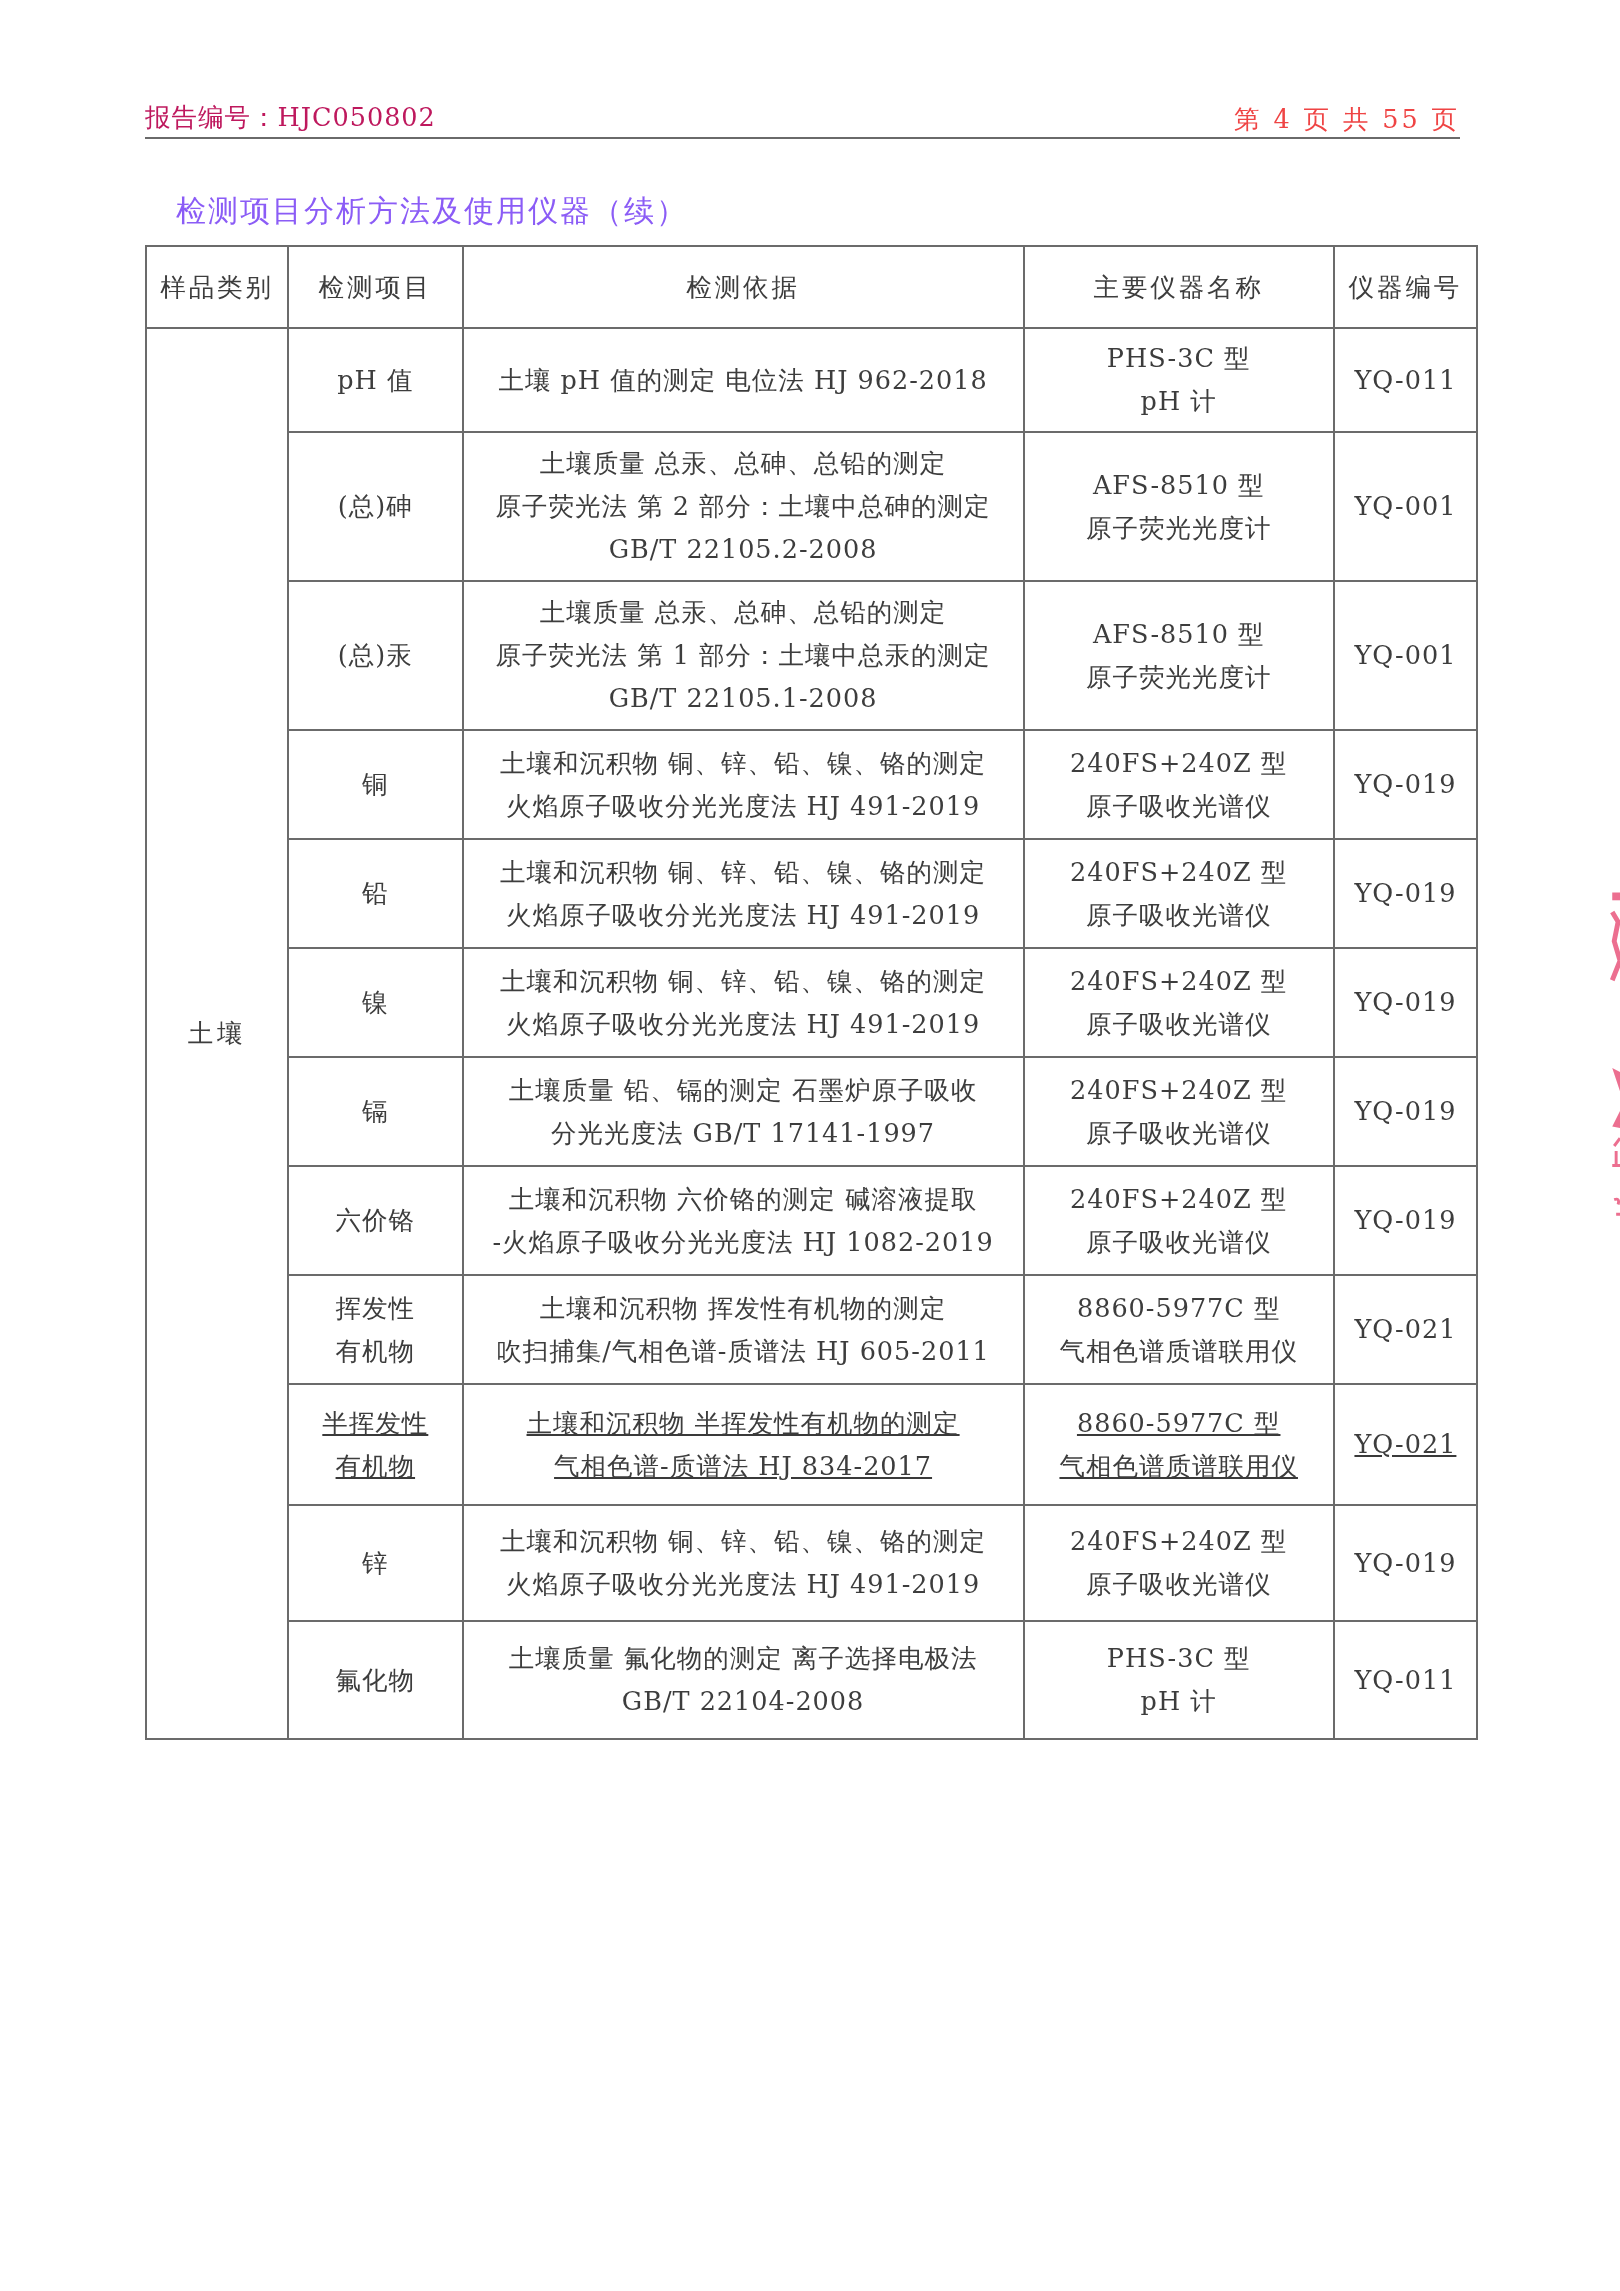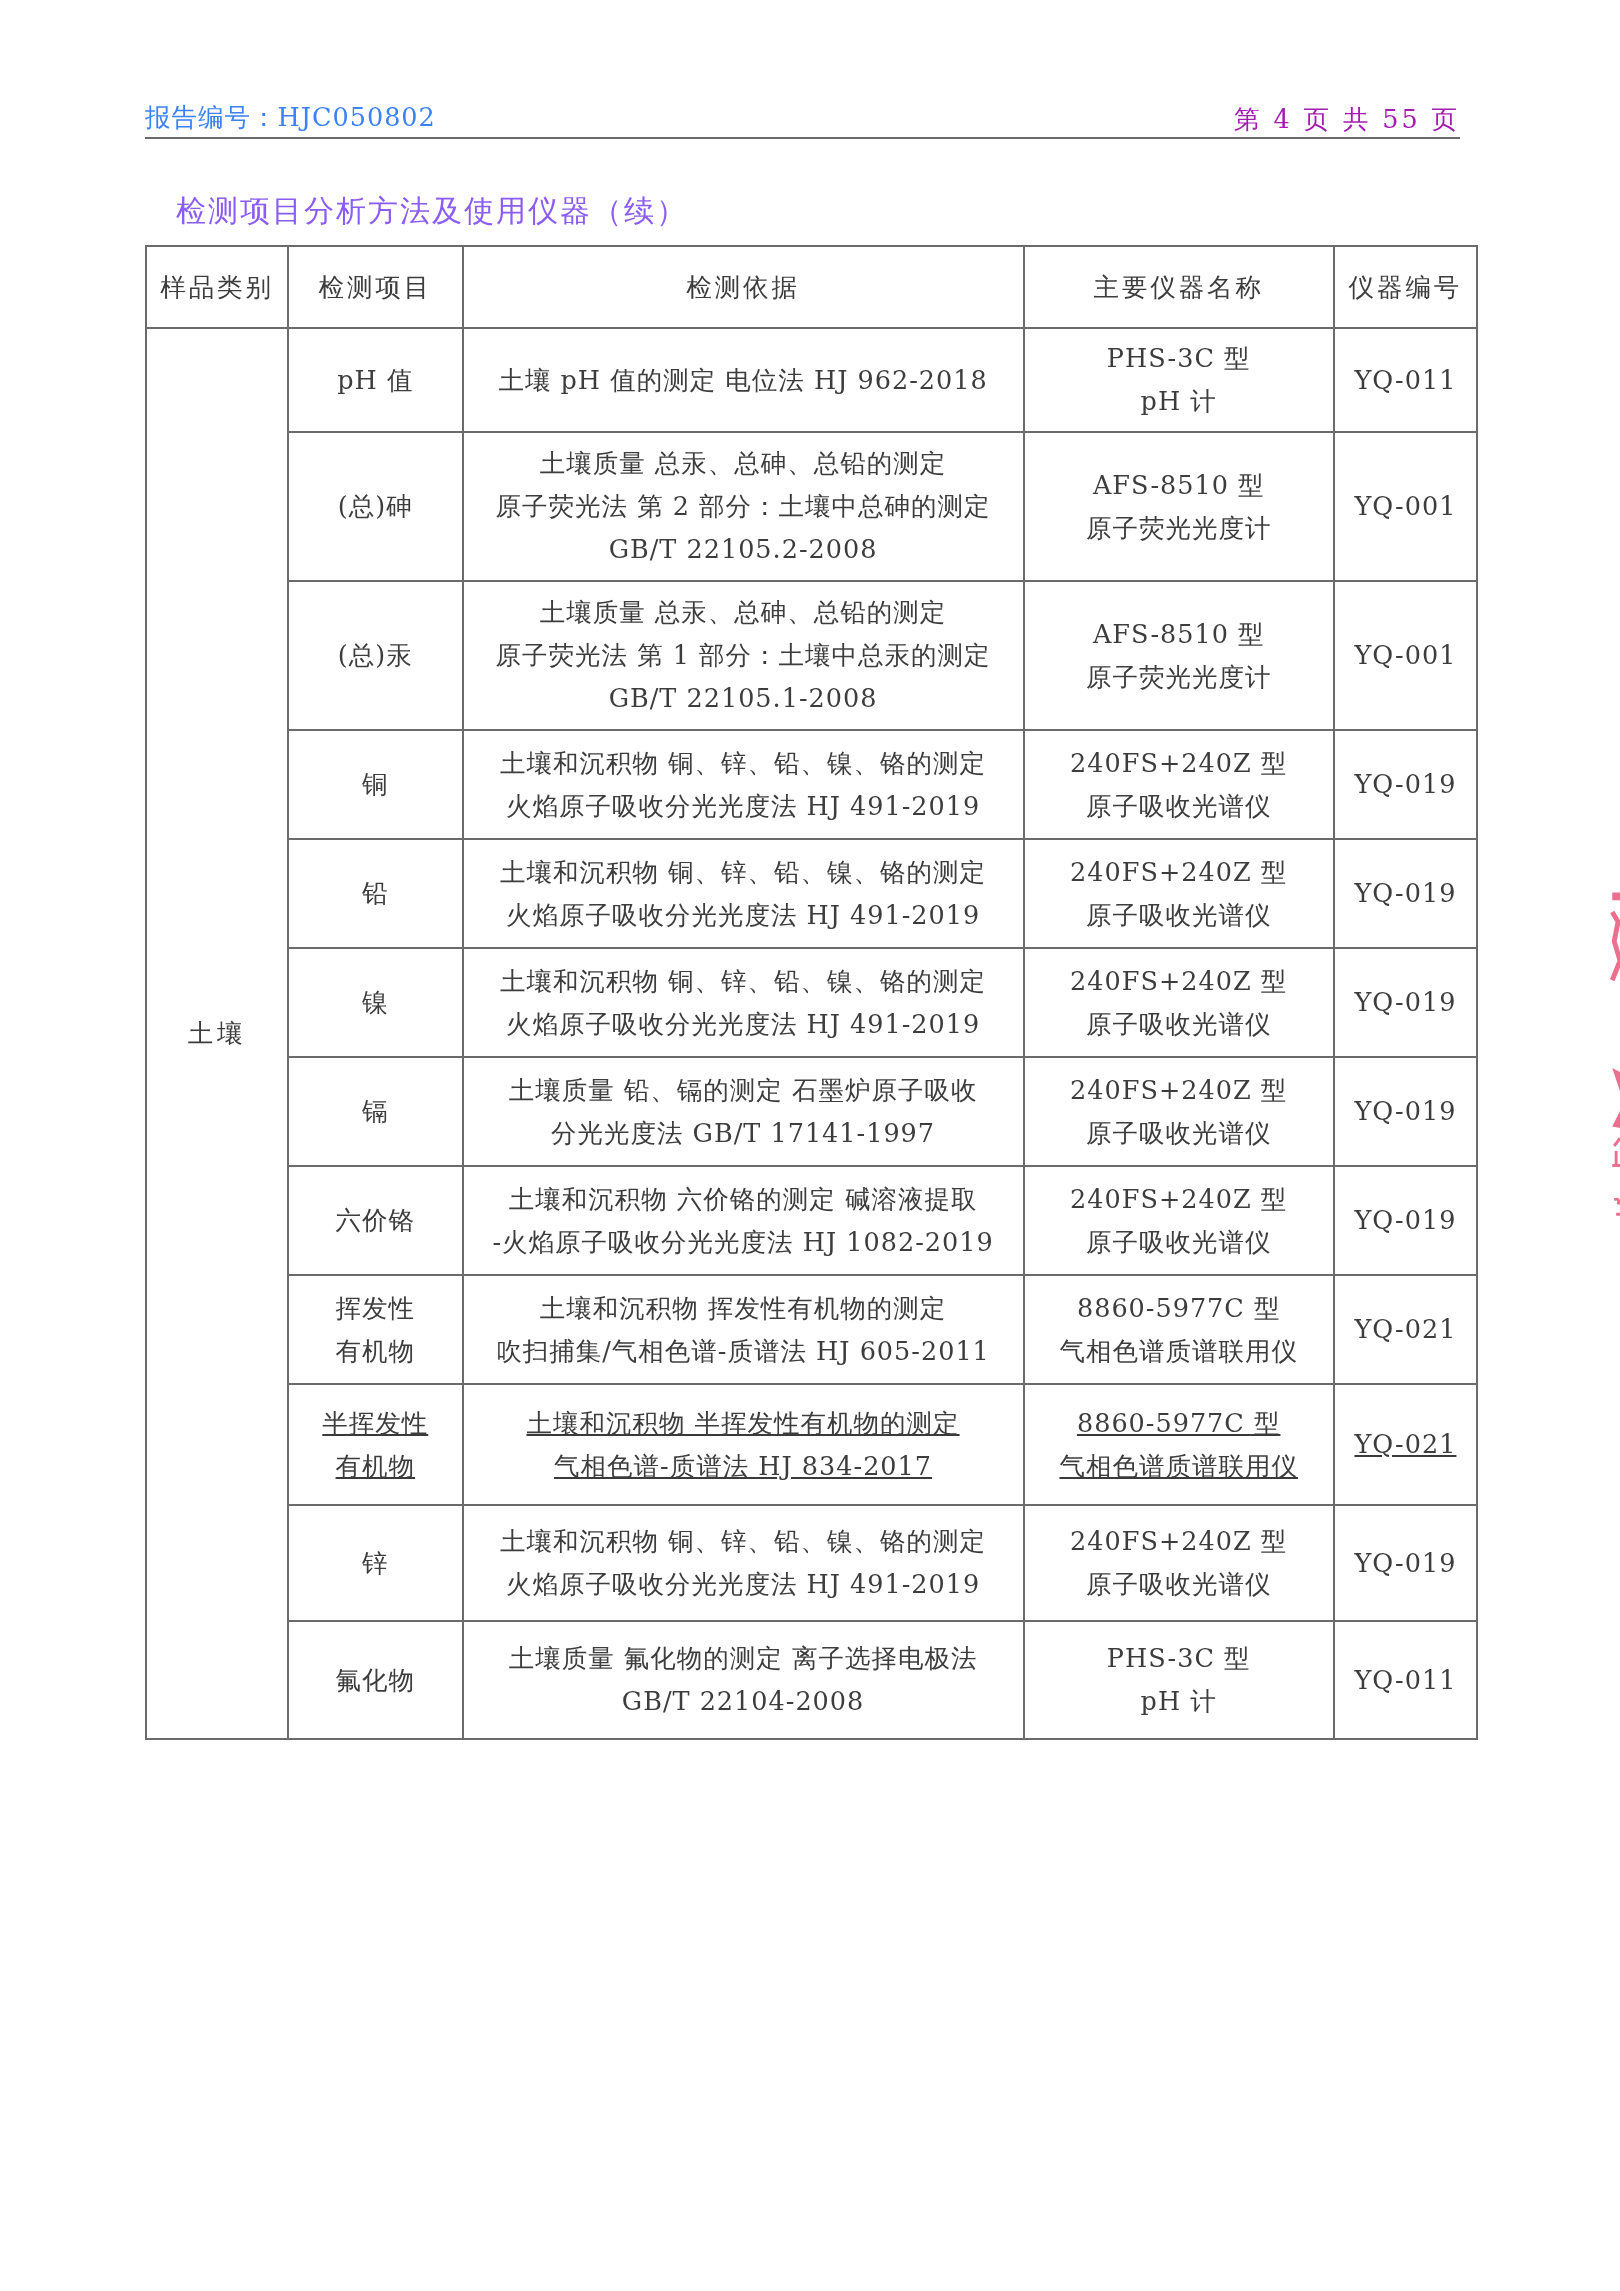--- a/index.html
+++ b/index.html
@@ -6,24 +6,24 @@
   body {
     width: 1620px; height: 2292px; position: relative; overflow: hidden;
     font-family: "DejaVu Serif", "Liberation Serif", serif;
     color: #3a3a3a;
   }
   .page-header {
     position: absolute; left: 145px; top: 98px; width: 1315px; height: 39px;
     border-bottom: 2px solid #6a6a6a;
   }
   .report-no {
-    position: absolute; left: 0; top: 2px; font-size: 25.5px; letter-spacing: 1px; color: #3b82f6;
+    position: absolute; left: 0; top: 2px; font-size: 25.5px; letter-spacing: 1px; color: #be185d;
   }
   .page-no {
-    position: absolute; right: 0; top: 3.9px; font-size: 25.5px; letter-spacing: 2.9px; color: #a21caf;
+    position: absolute; right: 0; top: 3.9px; font-size: 25.5px; letter-spacing: 2.9px; color: #ef4444;
   }
   .section-title {
     position: absolute; left: 176px; top: 191px; font-size: 30px; letter-spacing: 2px; color: #8b5cf6;
   }
   table.main {
     position: absolute; left: 145px; top: 245px;
     border-collapse: collapse; table-layout: fixed;
     width: 1333px;
   }
   table.main td, table.main th {

